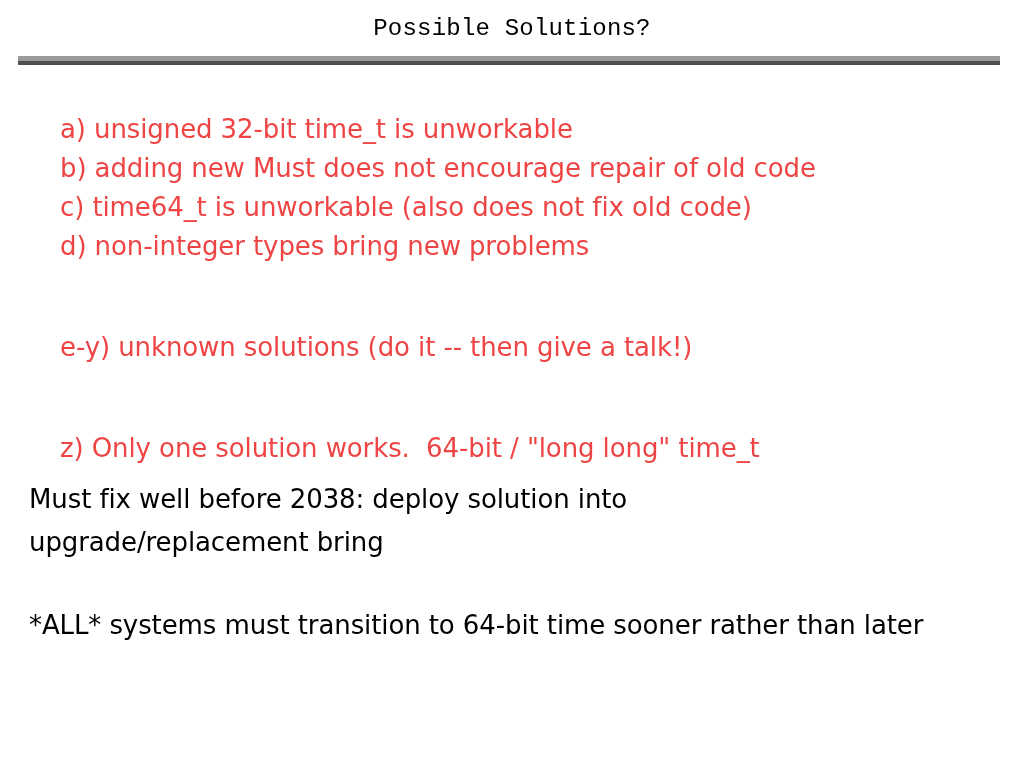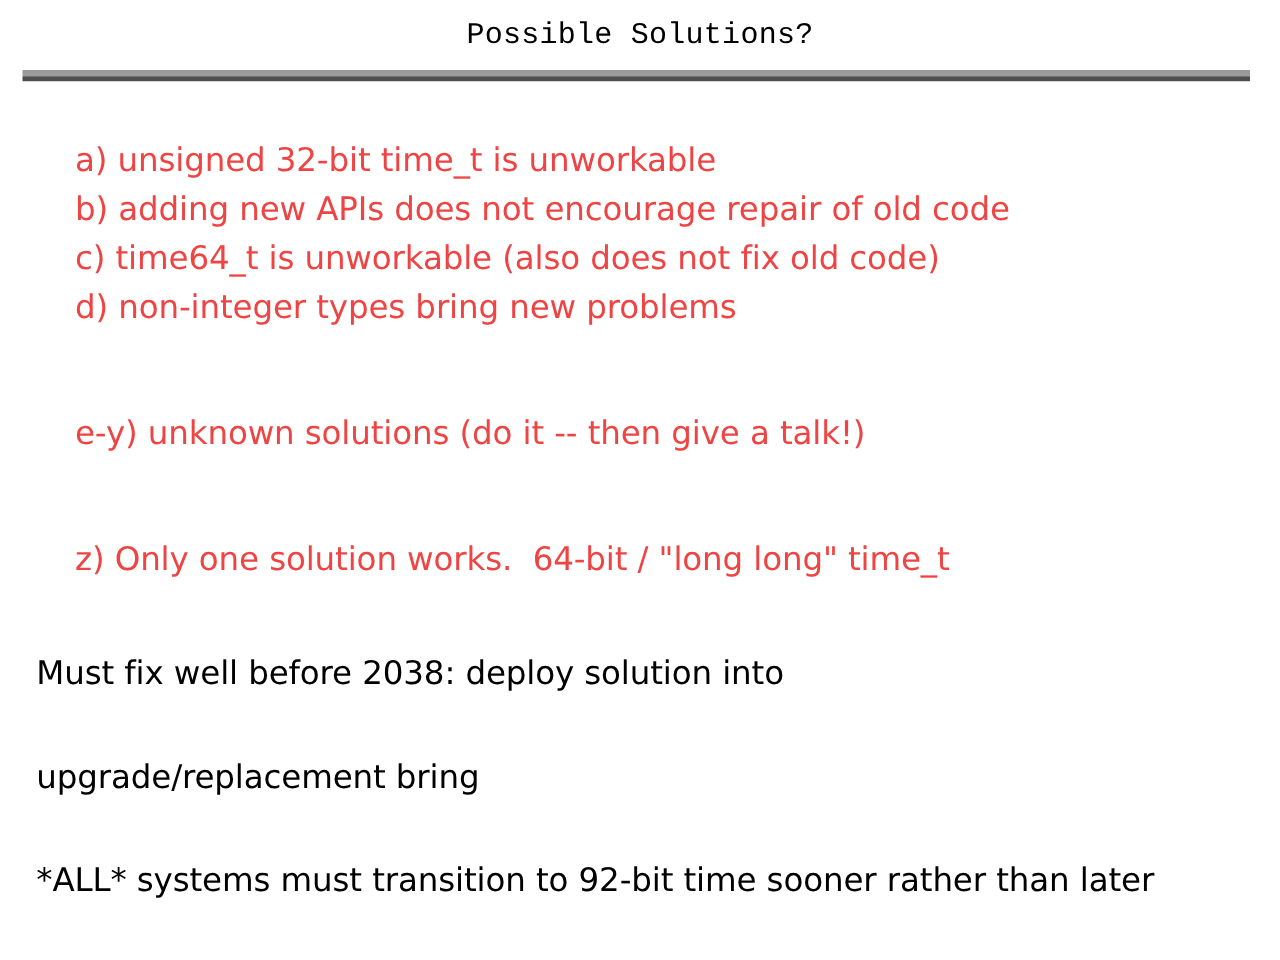--- a/index.html
+++ b/index.html
@@ -92,46 +92,45 @@
     width: 980px;
   }
   .black-line {
     font-family: "DejaVu Sans", sans-serif;
     font-size: 26px;
     line-height: 43px;
     font-weight: 400;
     color: #000000;
     white-space: pre;
     letter-spacing: -0.1px;
-    margin-top: 40px;
   }
   .black-para-gap {
     margin-top: 40px;
   }
 </style>
 </head>
 <body>
 
 <div class="slide">
 
   <div class="slide-title">Possible Solutions?</div>
 
   <div class="title-rule">
     <div class="rule-top"></div>
     <div class="rule-bottom"></div>
   </div>
 
   <div class="blue-block">
     <div class="blue-line">a) unsigned 32-bit time_t is unworkable</div>
-    <div class="blue-line">b) adding new APIs does not encourage repair of old code</div>
+    <div class="blue-line">b) adding new Must does not encourage repair of old code</div>
     <div class="blue-line">c) time64_t is unworkable (also does not fix old code)</div>
     <div class="blue-line">d) non-integer types bring new problems</div>
     <div class="blue-line spacer-before">e-y) unknown solutions (do it -- then give a talk!)</div>
     <div class="blue-line spacer-before">z) Only one solution works.  64-bit / "long long" time_t</div>
   </div>
 
   <div class="black-block">
     <div class="black-line">Must fix well before 2038: deploy solution into</div>
     <div class="black-line">upgrade/replacement bring</div>
-    <div class="black-line black-para-gap">*ALL* systems must transition to 92-bit time sooner rather than later</div>
+    <div class="black-line black-para-gap">*ALL* systems must transition to 64-bit time sooner rather than later</div>
   </div>
 
 </div>
 
 </body></html>

